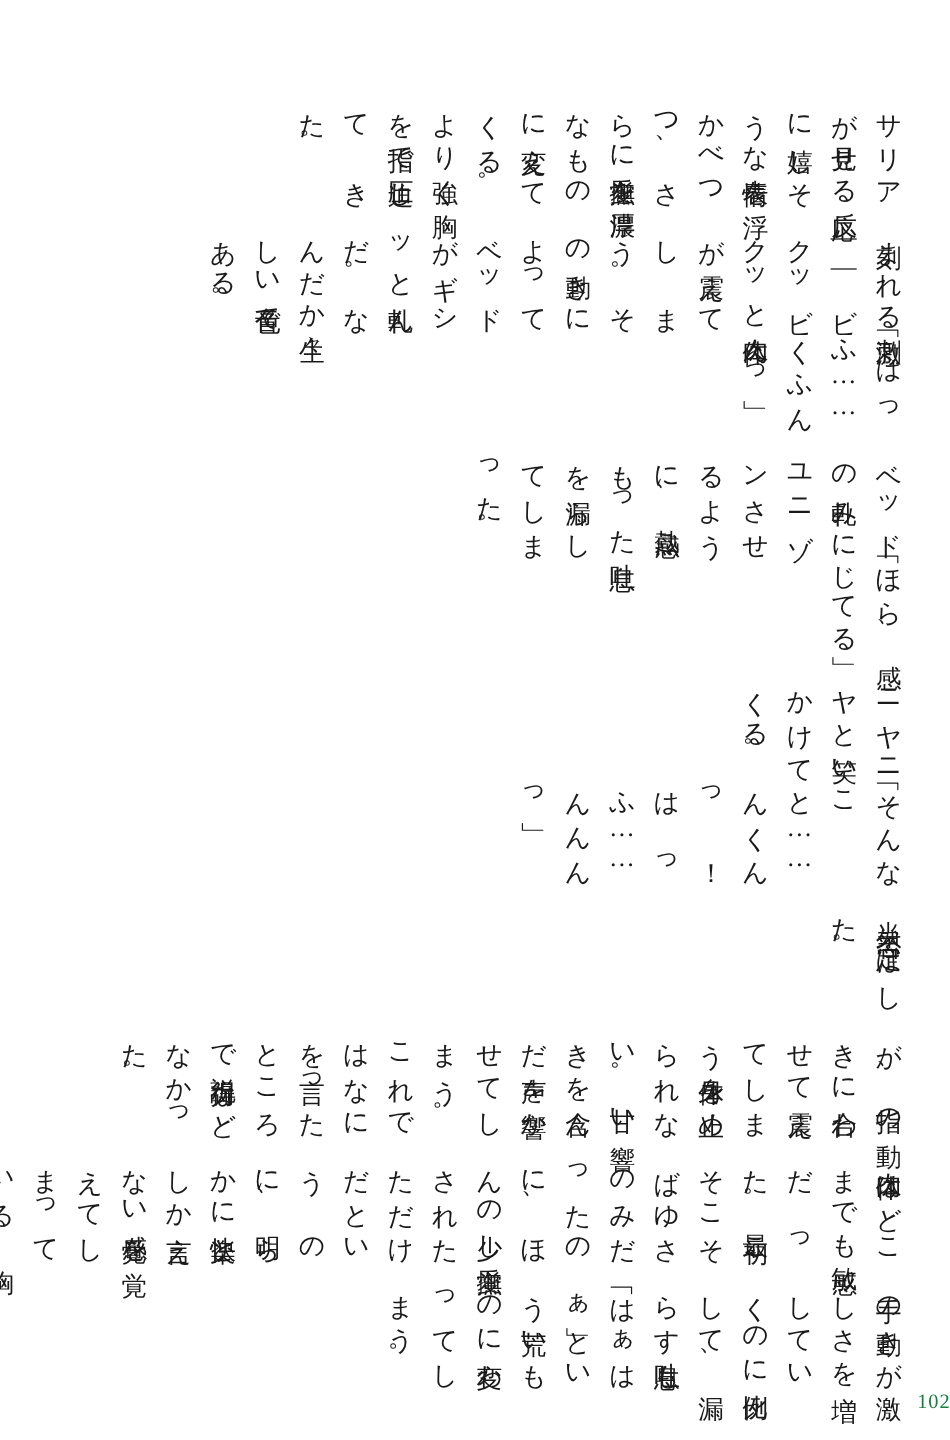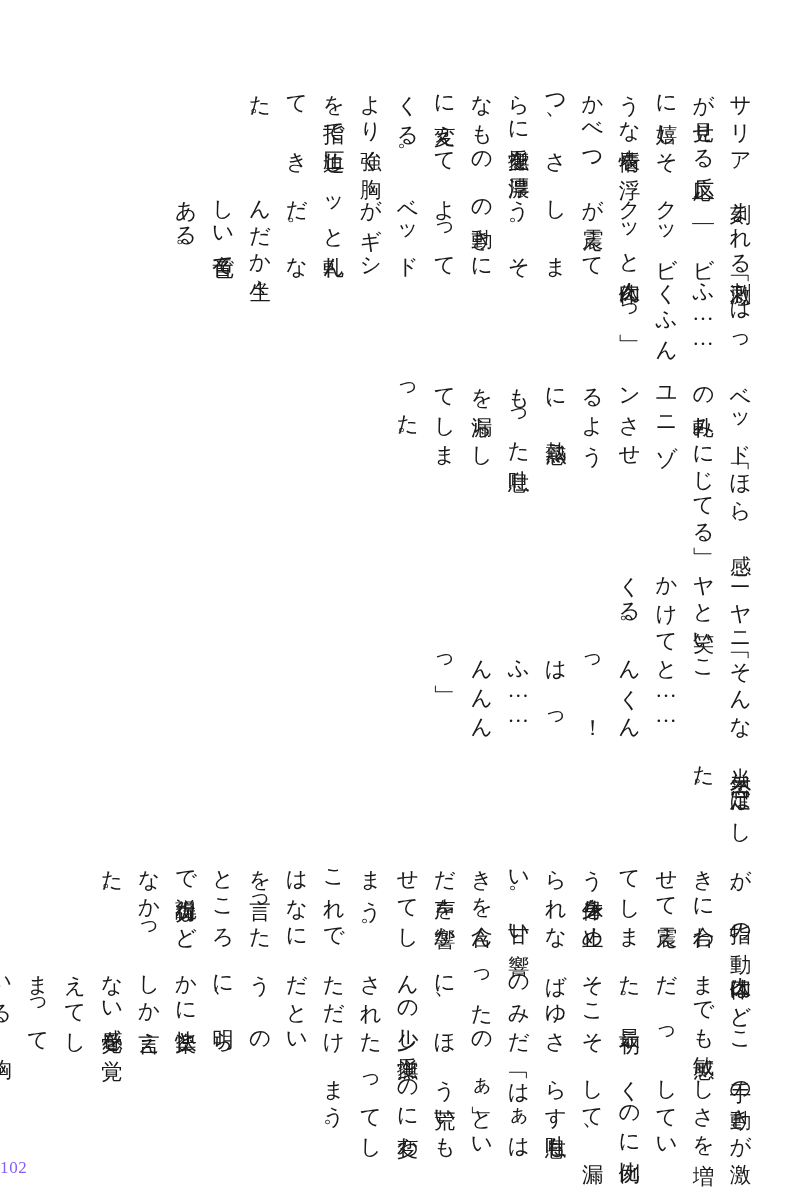--- a/index.html
+++ b/index.html
@@ -53,24 +53,24 @@
 
   .para.indent {
     padding-top: 22px;
   }
 
   .page-number {
     position: absolute;
     bottom: 22px;
     left: 0;
     right: 0;
-    text-align: left;
+    text-align: right;
     font-size: 17px;
     font-family: "Liberation Serif", "DejaVu Serif", serif;
-    color: #8b5cf6;
+    color: #15803d;
     letter-spacing: 0.04em;
   }
 </style>
 </head>
 <body>
 
 <div class="page">
 
   <div class="page-body">
     <p class="para indent">サリアが見せる反応に嬉しそうな表情を浮かべつつ、さらに愛撫を濃厚なものに変えてくる。より強く胸を指で圧迫してきた。</p>

